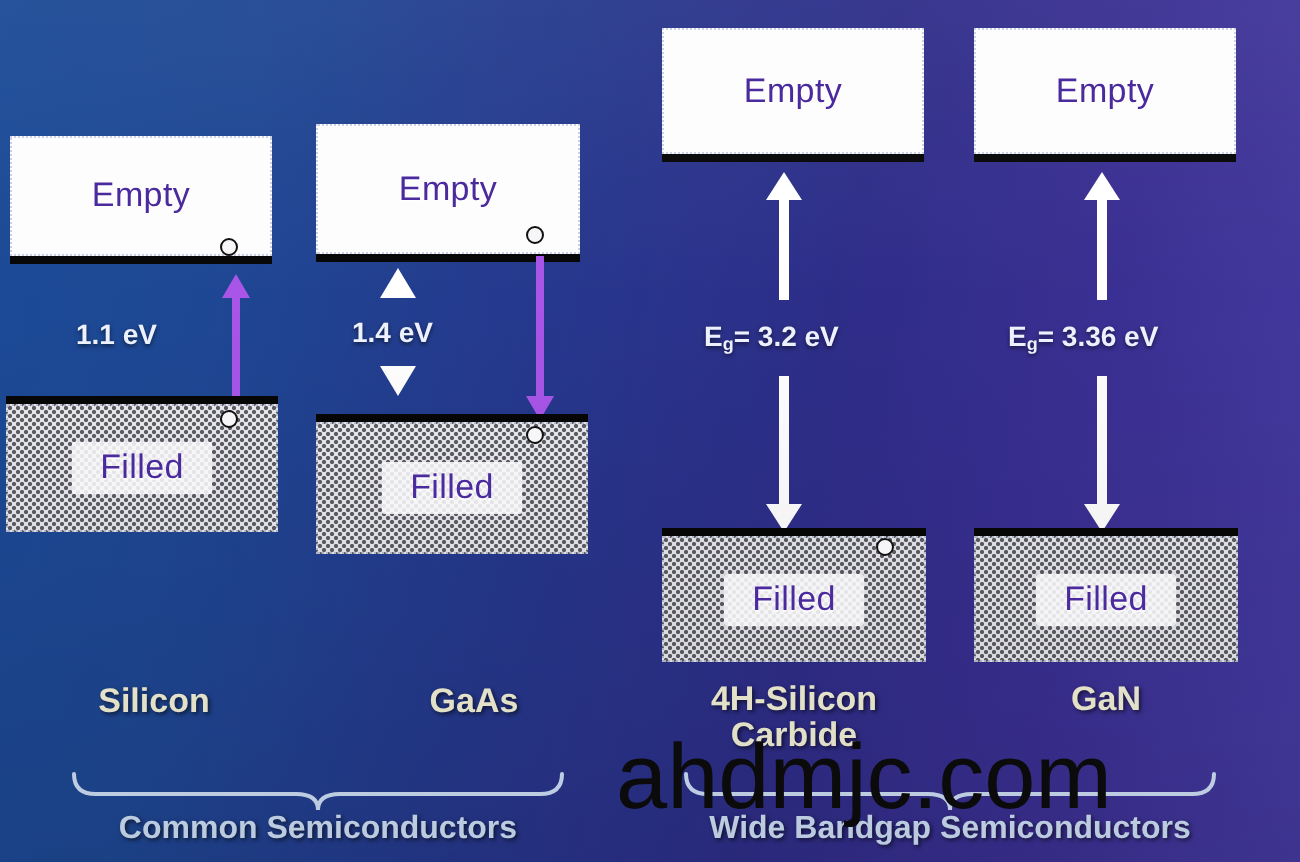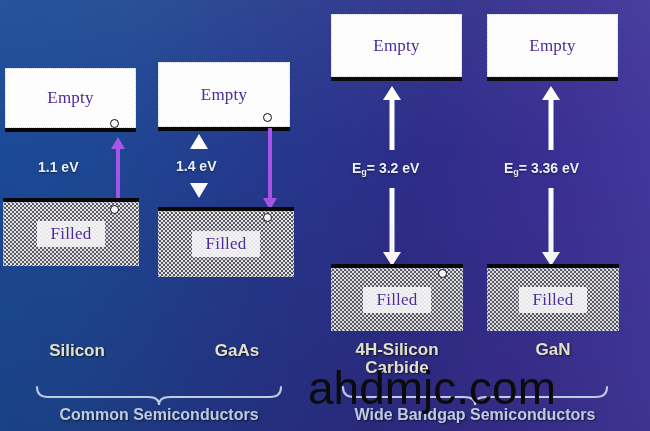--- a/index.html
+++ b/index.html
@@ -22,21 +22,20 @@
     position:absolute;
     box-sizing:border-box;
     display:flex;align-items:center;justify-content:center;
   }
   .band .caption{
     position:relative;z-index:3;
     color:#4b2a9e;
     font-weight:400;
     letter-spacing:.2px;
     text-shadow:0 1px 0 rgba(255,255,255,.8);
-    font-family:Liberation Serif, serif;
   }
   
   .band.empty{
     background:#fdfdfd;
     border:1px dotted #c9d0e4;
     box-shadow:0 4px 0 0 #060606;
   }
   
   .band.filled{
     background-color:#e9e9ee;

